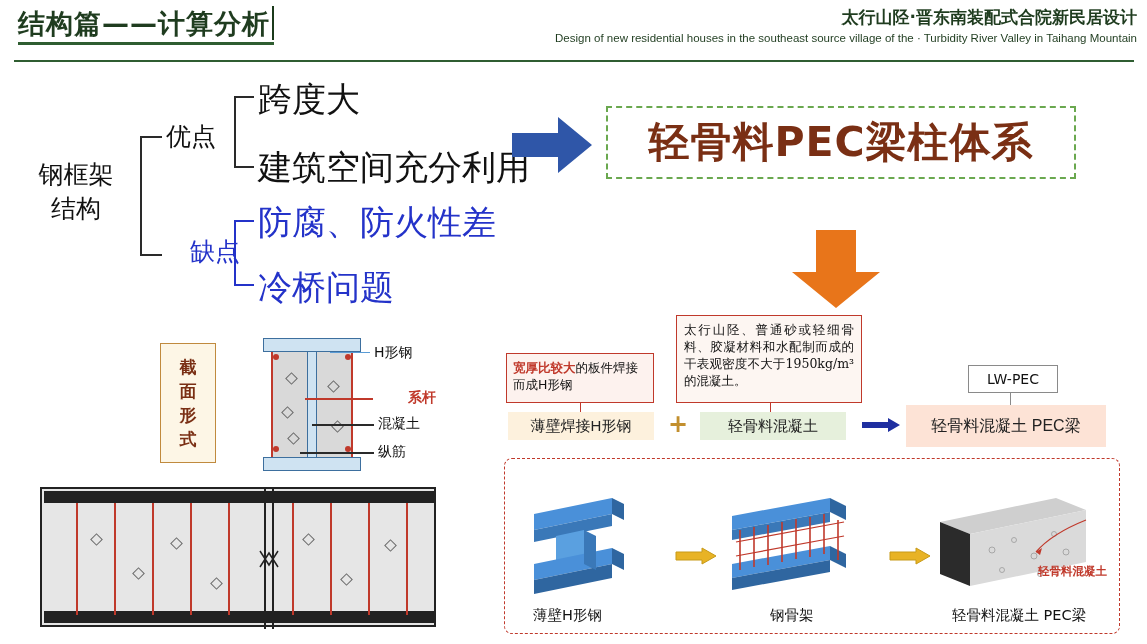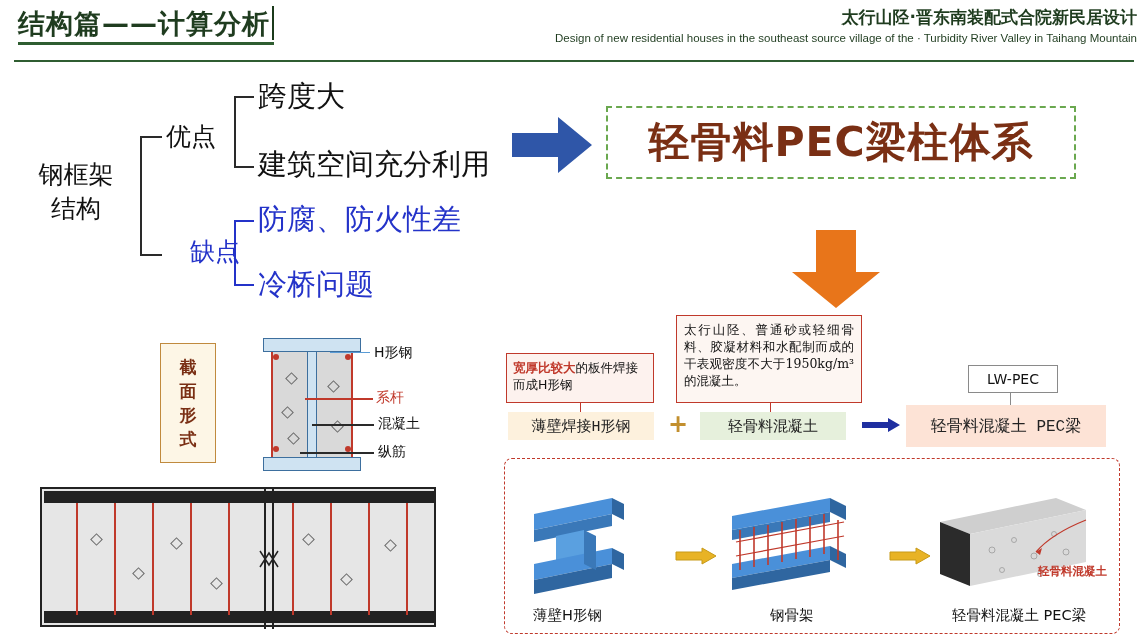--- a/index.html
+++ b/index.html
@@ -100,21 +100,21 @@
     position: absolute;
     font-size: 25px;
     color: #111;
     white-space: nowrap;
     font-family: "DejaVu Sans", sans-serif;
   }
   .pros-label { left: 166px; top: 120px; }
   .cons-label { left: 166px; top: 235px; color: #2433c9; margin-left: 24px; }
   .leaf {
     position: absolute;
-    font-size: 29px;
+    font-size: 34px;
     white-space: nowrap;
     color: #111;
     font-family: Liberation Sans, sans-serif;
   }
   .leaf-1 { left: 258px; top: 77px; }
   .leaf-2 { left: 258px; top: 145px; }
   .leaf-3 { left: 258px; top: 200px; color: #2433c9; }
   .leaf-4 { left: 258px; top: 265px; color: #2433c9; }
   .ln { position: absolute; background: #2a2a2a; }
   .ln-blue { position: absolute; background: #2433c9; }
@@ -234,21 +234,21 @@
     transform: rotate(45deg);
   }
 
   .callout {
     position: absolute;
     font-size: 14px;
     white-space: nowrap;
     color: #111;
     font-family: "DejaVu Sans", sans-serif;
   }
-  .callout-red { color: #c0392b; font-weight: normal; }
+  .callout-red { color: #c0392b; font-weight: bold; margin-left: 32px; }
 
   
   .longsec {
     position: absolute;
     left: 40px;
     top: 487px;
     width: 396px;
     height: 140px;
     background: #e6e6e6;
     border: 2px solid #222;
@@ -327,21 +327,21 @@
   }
   .pill {
     position: absolute;
     display: flex;
     align-items: center;
     justify-content: center;
     font-size: 15px;
     color: #222;
     box-sizing: border-box;
     white-space: nowrap;
-    font-family: Liberation Mono, monospace;
+    font-family: Liberation Sans, sans-serif;
     text-align: center;
   }
   .pill-a {
     left: 508px; top: 412px; width: 146px; height: 28px;
     background: #fdf1dd;
   }
   .pill-b {
     left: 700px; top: 412px; width: 146px; height: 28px;
     background: #e6f0dc;
   }

